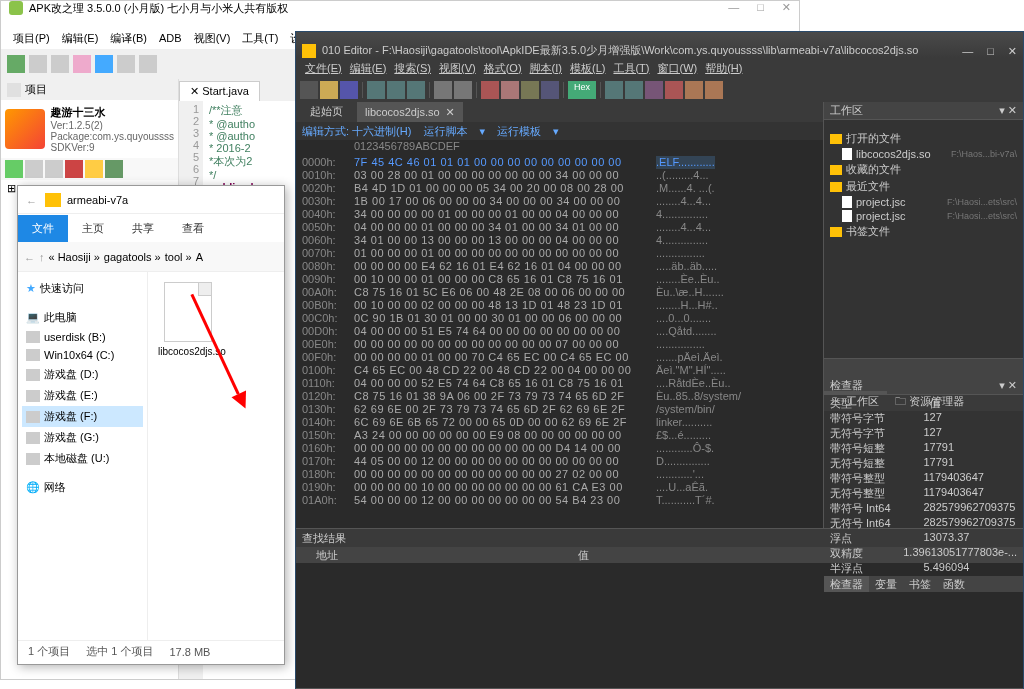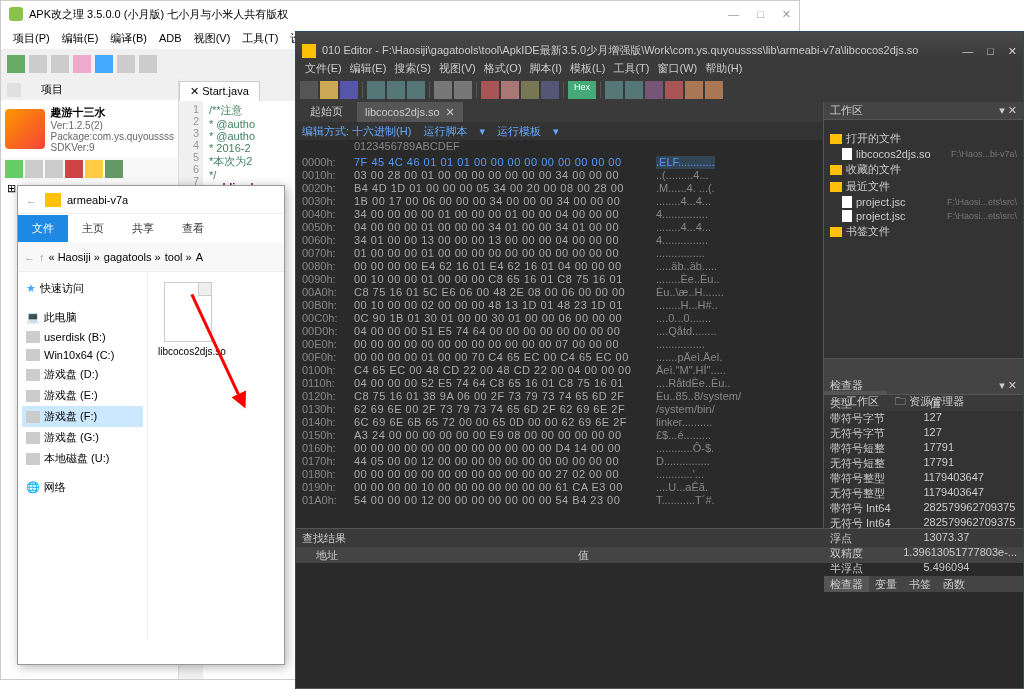--- a/index.html
+++ b/index.html
@@ -1,27 +1,27 @@
 <!DOCTYPE html>
 <html><head>
 <meta charset="utf-8">
 <style>
 *{margin:0;padding:0;box-sizing:border-box;font-family:"Microsoft YaHei","SimSun",Arial,sans-serif;font-size:11px;}
 body{width:1024px;height:689px;background:#fff;position:relative;overflow:hidden;}
 .apkide{position:absolute;left:0;top:0;width:800px;height:680px;background:#fff;border:1px solid #ccc;z-index:1;}
-.apkide .titlebar{height:26px;background:#fff;display:flex;align-items:center;padding:0 8px;}
+.apkide .titlebar{height:26px;background:#fff;display:flex;padding:0 8px;}
 .apkide .titlebar .ic{width:14px;height:14px;background:#8bc34a;border-radius:3px;margin-right:6px;}
 .apkide .titlebar .winbtns{margin-left:auto;display:flex;gap:18px;color:#999;}
 .apkide .menubar{height:22px;display:flex;gap:4px;padding:0 8px;align-items:center;}
 .apkide .menubar span{padding:2px 4px;cursor:default;}
 .apkide .toolbar{height:30px;background:#f0f0f0;display:flex;align-items:center;padding:0 6px;gap:4px;}
 .apkide .tico{width:18px;height:18px;display:inline-block;}
 .apkide .body{display:flex;height:calc(100% - 78px);}
 .apkide .left{width:178px;border-right:1px solid #ddd;}
-.apkide .left .hdr{background:#f0f0f0;padding:3px 6px;display:flex;align-items:flex-end;gap:20px;}
+.apkide .left .hdr{background:#f0f0f0;padding:3px 6px;display:flex;align-items:flex-end;gap:4px;}
 .apkide .left .hdr .ico{width:14px;height:14px;background:#e0e0e0;}
 .apkide .proj{padding:4px;}
 .apkide .proj .row{display:flex;gap:6px;align-items:center;padding:1px 0;}
 .apkide .logo{width:40px;height:40px;background:linear-gradient(135deg,#ff9800,#f44336);border-radius:4px;}
 .apkide .left .tbar{display:flex;gap:2px;padding:2px 4px;background:#f8f8f8;}
 .apkide .left .tbar span{width:18px;height:18px;display:inline-block;}
 .apkide .left .tree{padding:2px 6px;font-size:11px;}
 .apkide .right{flex:1;display:flex;flex-direction:column;}
 .apkide .tabs{display:flex;background:#f0f0f0;height:22px;align-items:flex-end;}
 .apkide .tab{padding:3px 10px;background:#fff;border:1px solid #ccc;border-bottom:none;font-size:11px;}
@@ -52,21 +52,21 @@
 
 .arrow{position:absolute;left:190px;top:293px;z-index:3;transform:rotate(-25deg);transform-origin:top center;}
 .arrow .line{width:3px;height:110px;background:#ff0000;}
 .arrow .head{width:0;height:0;border-left:8px solid transparent;border-right:8px solid transparent;border-top:16px solid #ff0000;margin-left:-6px;}
 
 .editor010{position:absolute;left:295px;top:31px;width:729px;height:658px;background:#3a3a3a;border:1px solid #2a4a6a;z-index:4;color:#ccc;}
 .editor010 .titlebar{height:26px;background:linear-gradient(#4a4a4a,#3a3a3a);display:flex;align-items:flex-end;padding:0 6px;font-size:11px;}
 .editor010 .titlebar .ic{width:14px;height:14px;background:#ffc107;margin-right:6px;}
 .editor010 .titlebar .winbtns{margin-left:auto;display:flex;gap:14px;color:#ccc;}
 .editor010 .menubar{height:20px;display:flex;gap:2px;padding:0 6px;align-items:center;background:#3a3a3a;}
-.editor010 .menubar span{padding:2px 3px;font-size:11px;}
+.editor010 .menubar span{padding:2px 3px;font-size:11px;text-decoration:underline;}
 .editor010 .toolbar{height:24px;background:#3a3a3a;display:flex;align-items:center;padding:0 4px;gap:2px;}
 .editor010 .tico2{width:18px;height:18px;display:inline-block;border:1px solid transparent;}
 .editor010 .sep{width:1px;height:16px;background:#555;margin:0 2px;}
 .editor010 .main{display:flex;height:calc(100% - 230px);}
 .editor010 .hexarea{flex:1;display:flex;flex-direction:column;background:#2a2a2a;}
 .editor010 .filetabs{height:20px;display:flex;background:#3a3a3a;}
 .editor010 .filetab{padding:2px 8px;background:#555;font-size:11px;display:flex;align-items:center;gap:6px;}
 .editor010 .hexhdr{height:18px;display:flex;align-items:center;padding:0 6px;font-size:11px;color:#aaa;background:#333;}
 .editor010 .hexcols{height:16px;display:flex;font-family:Consolas,monospace;font-size:10px;color:#888;padding:0 6px;}
 .editor010 .hexcols .offc{width:52px;}
@@ -252,20 +252,25 @@
           <span>网络</span>
         </div>
   </div>
   <div class="files">
    <div class="file">
     <div class="ficon"></div>
     <div style="font-size:10px">libcocos2djs.so</div>
    </div>
   </div>
  </div>
+ <div class="status">
+  <span>1 个项目</span>
+  <span>选中 1 个项目</span>
+  <span>17.8 MB</span>
+ </div>
 </div>
 
 <div class="arrow">
     <div class="line"></div>
     <div class="head"></div>
   </div>
 
 <div class="editor010">
  <div class="titlebar">
   <span class="ic"></span>

